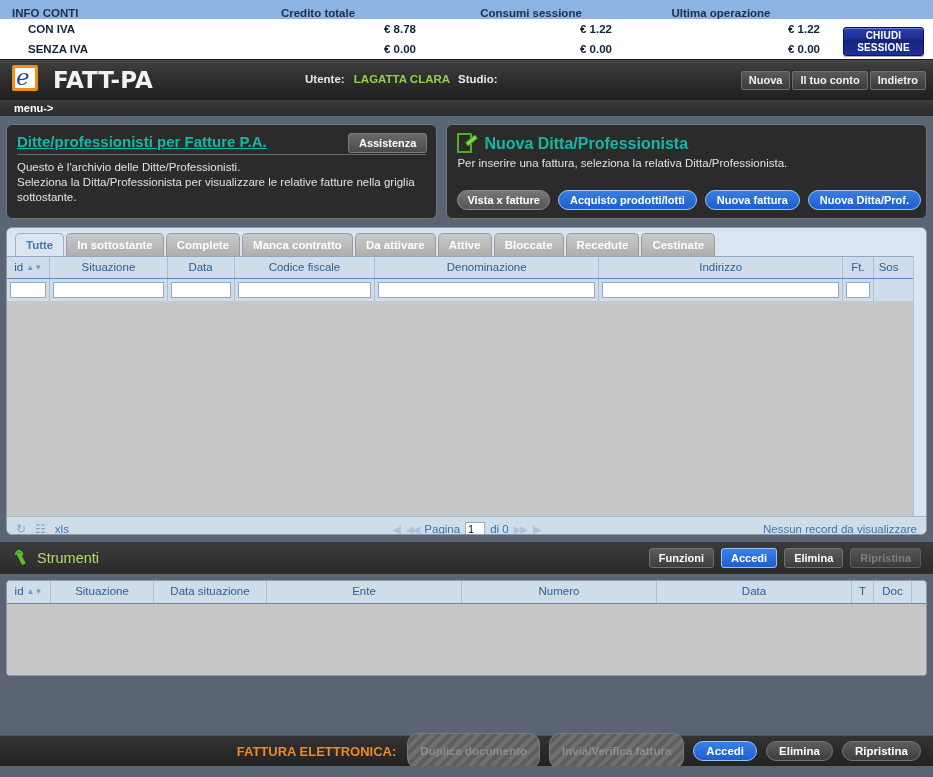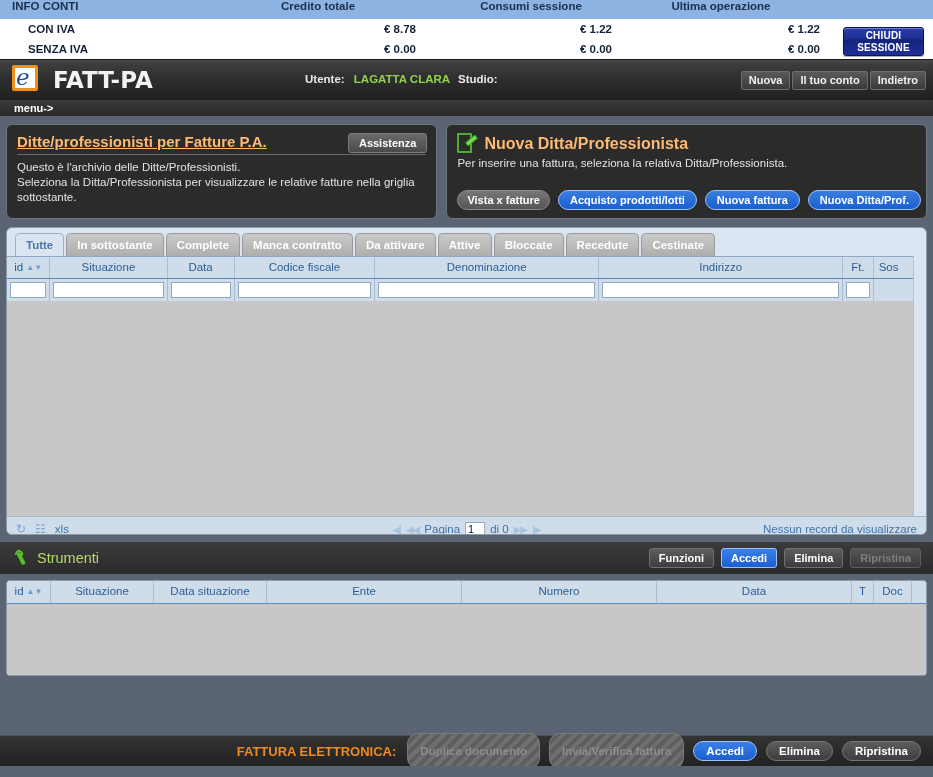--- a/index.html
+++ b/index.html
@@ -16,21 +16,21 @@
   }
 
   
   .info-conti {
     width: 933px;
     background: #ffffff;
     position: relative;
   }
   .ic-headrow {
     display: flex;
-    align-items: flex-start;
+    align-items: flex-end;
     height: 19px;
     background: #8db3e2;
     color: #1c2f4a;
     font-size: 11.5px;
     font-weight: bold;
     padding-left: 12px;
   }
   .ic-row {
     display: flex;
     align-items: center;
@@ -168,21 +168,21 @@
     background: #2b2b2b;
     border: 1px solid #6e7682;
     border-radius: 6px;
     position: relative;
     height: 95px;
     padding: 8px 10px;
   }
   .panel.left { width: 455px; }
   .panel.right { width: 507px; }
   .panel-title {
-    color: #fdba74;
+    color: #14b8a6;
     font-size: 15px;
     font-weight: bold;
     text-decoration: underline;
   }
   .panel-sep {
     height: 1px;
     background: #6b6b6b;
     margin: 4px 0 5px 0;
   }
   .panel-text {

